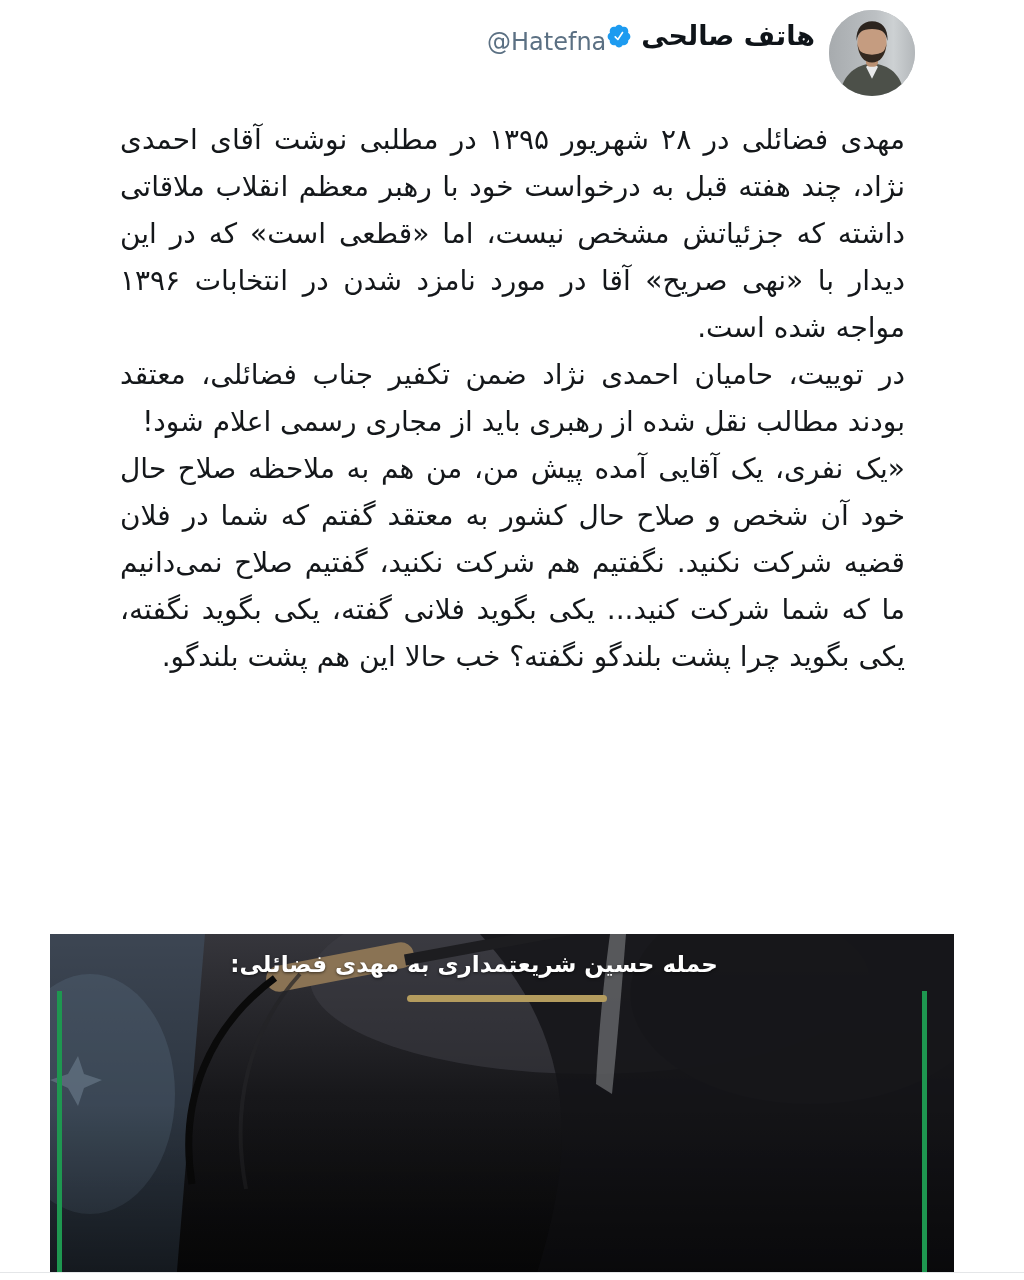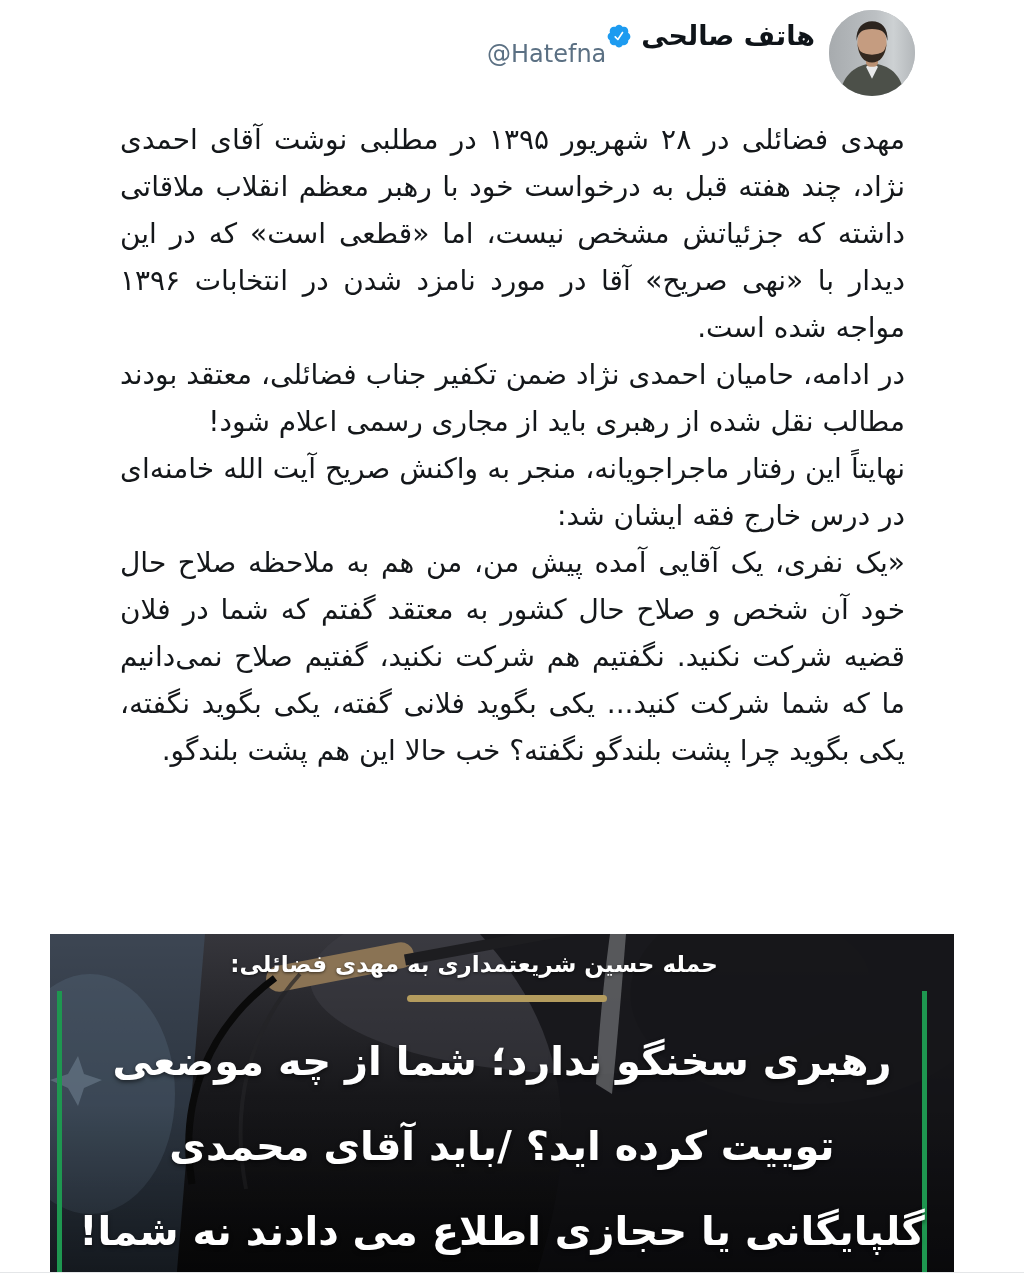--- a/index.html
+++ b/index.html
@@ -43,21 +43,21 @@
     font-weight: bold;
     font-size: 27px;
     color: var(--name-text, #0f1419);
     white-space: nowrap;
   }
   .verified-badge { width: 26px; height: 26px; flex: 0 0 auto; }
   .author-handle {
     direction: ltr;
     font-size: 24px;
     color: var(--handle-gray, #5b7083);
-    margin-top: 20px;
+    margin-top: 8px;
   }
 
   
   .tweet-text {
     position: absolute;
     top: 116px; right: 119px; left: 120px;
     direction: rtl;
     text-align: justify;
     font-size: 28px;
     line-height: 47px;
@@ -162,22 +162,21 @@
           <path fill="var(--badge-blue, #1d9bf0)" d="M22.5 12.5c0-1.58-.875-2.95-2.148-3.6.154-.435.238-.905.238-1.4 0-2.21-1.71-3.998-3.818-3.998-.47 0-.92.084-1.336.25C14.818 2.415 13.51 1.5 12 1.5s-2.816.917-3.437 2.25c-.415-.165-.866-.25-1.336-.25-2.11 0-3.818 1.79-3.818 4 0 .494.083.964.237 1.4-1.272.65-2.147 2.018-2.147 3.6 0 1.495.782 2.798 1.942 3.486-.02.17-.032.34-.032.514 0 2.21 1.708 4 3.818 4 .47 0 .92-.086 1.335-.25.62 1.334 1.926 2.25 3.437 2.25 1.512 0 2.818-.916 3.437-2.25.415.163.865.248 1.336.248 2.11 0 3.818-1.79 3.818-4 0-.174-.012-.344-.033-.513 1.158-.687 1.943-1.99 1.943-3.484z"></path>
           <path fill="#ffffff" d="M15.884 9.166l-4.334 6.5c-.145.217-.382.334-.625.334-.143 0-.288-.04-.416-.126l-.115-.094-2.415-2.415c-.293-.293-.293-.768 0-1.06s.768-.294 1.06 0l1.77 1.767 3.825-5.74c.23-.345.696-.436 1.04-.207.346.23.44.696.21 1.04z"></path>
         </svg>
       </div>
       <span class="author-handle">@Hatefna</span>
     </div>
   </div>
 
   <div class="tweet-text">
     <p>مهدی فضائلی در ۲۸ شهریور ۱۳۹۵ در مطلبی نوشت آقای احمدی نژاد، چند هفته قبل به درخواست خود با رهبر معظم انقلاب ملاقاتی داشته که جزئیاتش مشخص نیست، اما «قطعی است» که در این دیدار با «نهی صریح» آقا در مورد نامزد شدن در انتخابات ۱۳۹۶ مواجه شده است.</p>
-    <p>در ادامه، حامیان احمدی نژاد ضمن تکفیر جناب فضائلی، معتقد بودند مطالب نقل شده از رهبری باید از مجاری رسمی اعلام شود!</p>
-    <p>نهایتاً این رفتار ماجراجویانه، منجر به واکنش صریح آیت الله خامنه‌ای در درس خارج فقه ایشان شد:</p>
+    <p>در توییت، حامیان احمدی نژاد ضمن تکفیر جناب فضائلی، معتقد بودند مطالب نقل شده از رهبری باید از مجاری رسمی اعلام شود!</p>
     <p>«یک نفری، یک آقایی آمده پیش من، من هم به ملاحظه صلاح حال خود آن شخص و صلاح حال کشور به معتقد گفتم که شما در فلان قضیه شرکت نکنید. نگفتیم هم شرکت نکنید، گفتیم صلاح نمی‌دانیم ما که شما شرکت کنید... یکی بگوید فلانی گفته، یکی بگوید نگفته، یکی بگوید چرا پشت بلندگو نگفته؟ خب حالا این هم پشت بلندگو.</p>
   </div>
 
   <div class="tweet-image">
     <svg class="photo-backdrop" viewBox="0 0 904 361" preserveAspectRatio="none">
       <defs>
         <linearGradient id="gDark" x1="0" y1="0" x2="0" y2="1">
           <stop offset="0" stop-color="#36363c"></stop>
           <stop offset="0.45" stop-color="#17171a"></stop>
           <stop offset="1" stop-color="#0a0a0b"></stop>
@@ -206,21 +205,16 @@
 
       <rect y="170" width="904" height="191" fill="url(#gFade)"></rect>
     </svg>
 
     <div class="green-bar left"></div>
     <div class="green-bar right"></div>
 
     <div class="image-kicker">حمله حسین شریعتمداری به مهدی فضائلی:</div>
     <div class="gold-divider"></div>
 
-    <div class="image-headline">
-      <div>رهبری سخنگو ندارد؛ شما از چه موضعی</div>
-      <div>توییت کرده اید؟ /باید آقای محمدی</div>
-      <div>گلپایگانی یا حجازی اطلاع می دادند نه شما!</div>
-    </div>
   </div>
 
   <div class="bottom-strip"></div>
 </div>
 
 </body></html>

